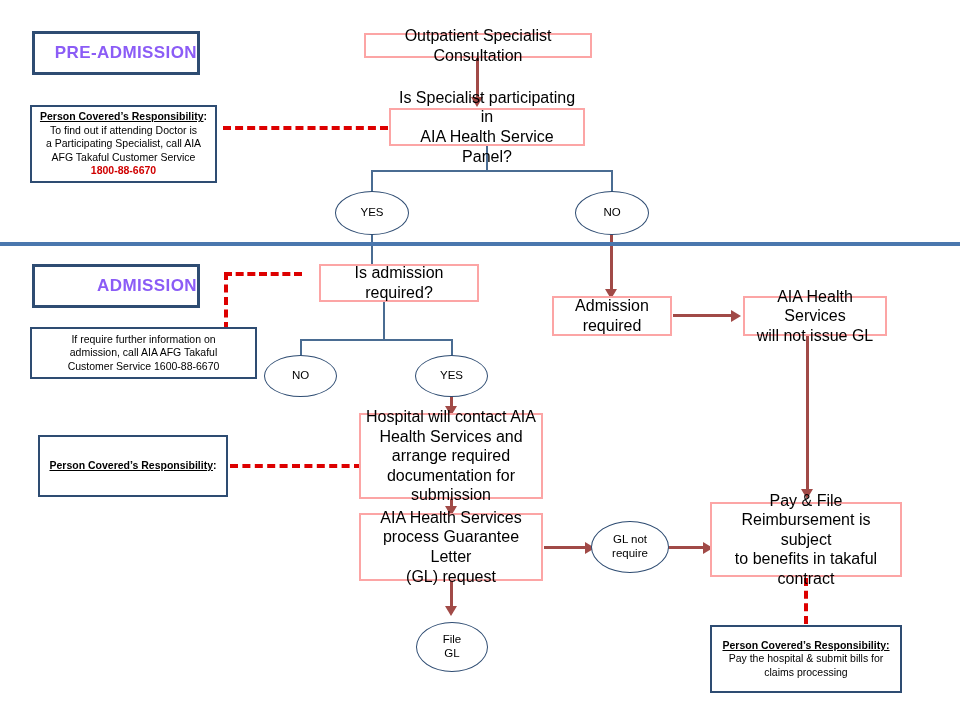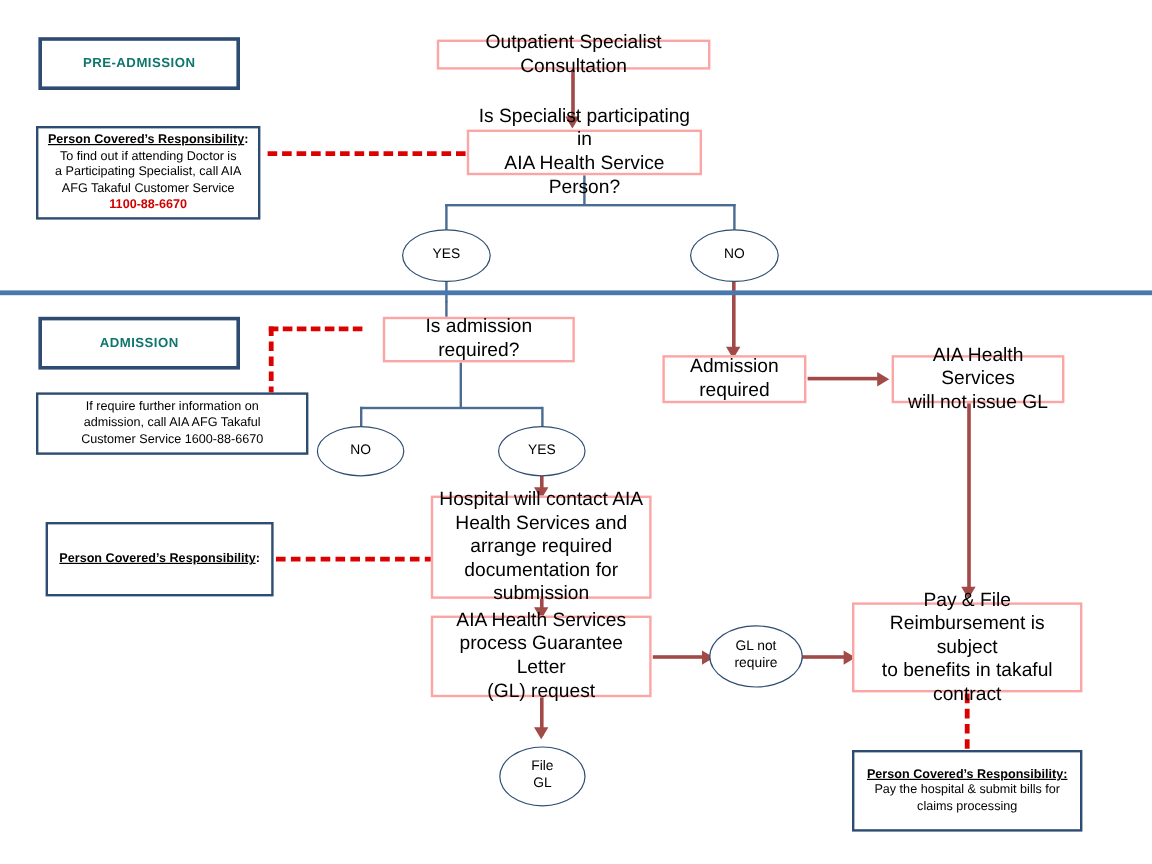--- a/index.html
+++ b/index.html
@@ -30,23 +30,23 @@
     white-space:pre-line;
     z-index:3;
   }
 
   
   .section-plate{
     position:absolute;
     box-sizing:border-box;
     background:#ffffff;
     border:3px solid #2E4C72;
-    display:flex;align-items:center;justify-content:center;
-    font-size:11px;font-weight:bold;letter-spacing:.4px;
-    color:#0f766e;
+    display:flex;align-items:center;justify-content:flex-end;
+    font-size:17px;font-weight:bold;letter-spacing:.4px;
+    color:#8b5cf6;
     z-index:4;
   }
 
   
   .note{
     position:absolute;
     box-sizing:border-box;
     background:#ffffff;
     border:2px solid #2E4C72;
     padding:4px 5px;
@@ -104,35 +104,35 @@
 
   <div class="section-plate" style="left:32px;top:31px;width:168px;height:44px;">
     <span>PRE-ADMISSION</span>
   </div>
 
   <div class="note" style="left:30px;top:105px;width:187px;height:78px;">
     <div class="resp-title"><u>Person Covered’s Responsibility</u><span>:</span></div>
     <div class="resp-body">To find out if attending Doctor is
 a Participating Specialist, call AIA
 AFG Takaful  Customer Service</div>
-    <div class="phone">1100-88-6670</div>
+    <div class="phone">1800-88-6670</div>
   </div>
 
   <div class="dash-h" style="left:223px;top:126px;width:165px;"></div>
 
   <div class="node" style="left:364px;top:33px;width:228px;height:25px;">
     <span>Outpatient Specialist Consultation</span>
   </div>
 
   <div class="conn" style="left:476px;top:58px;width:3px;height:42px;"></div>
   <div class="arrowhead ah-down" style="left:471px;top:97px;"></div>
 
   <div class="node" style="left:389px;top:108px;width:196px;height:38px;">
     <span>Is Specialist participating in
-AIA Health Service Person?</span>
+AIA Health Service Panel?</span>
   </div>
 
   <div class="conn-thin" style="left:486px;top:146px;width:1.5px;height:25px;"></div>
   <div class="conn-thin" style="left:371px;top:170px;width:242px;height:1.5px;"></div>
   <div class="conn-thin" style="left:371px;top:170px;width:1.5px;height:22px;"></div>
   <div class="conn-thin" style="left:611px;top:170px;width:1.5px;height:22px;"></div>
 
   <div class="oval" style="left:335px;top:191px;width:74px;height:44px;">
     <span>YES</span>
   </div>

